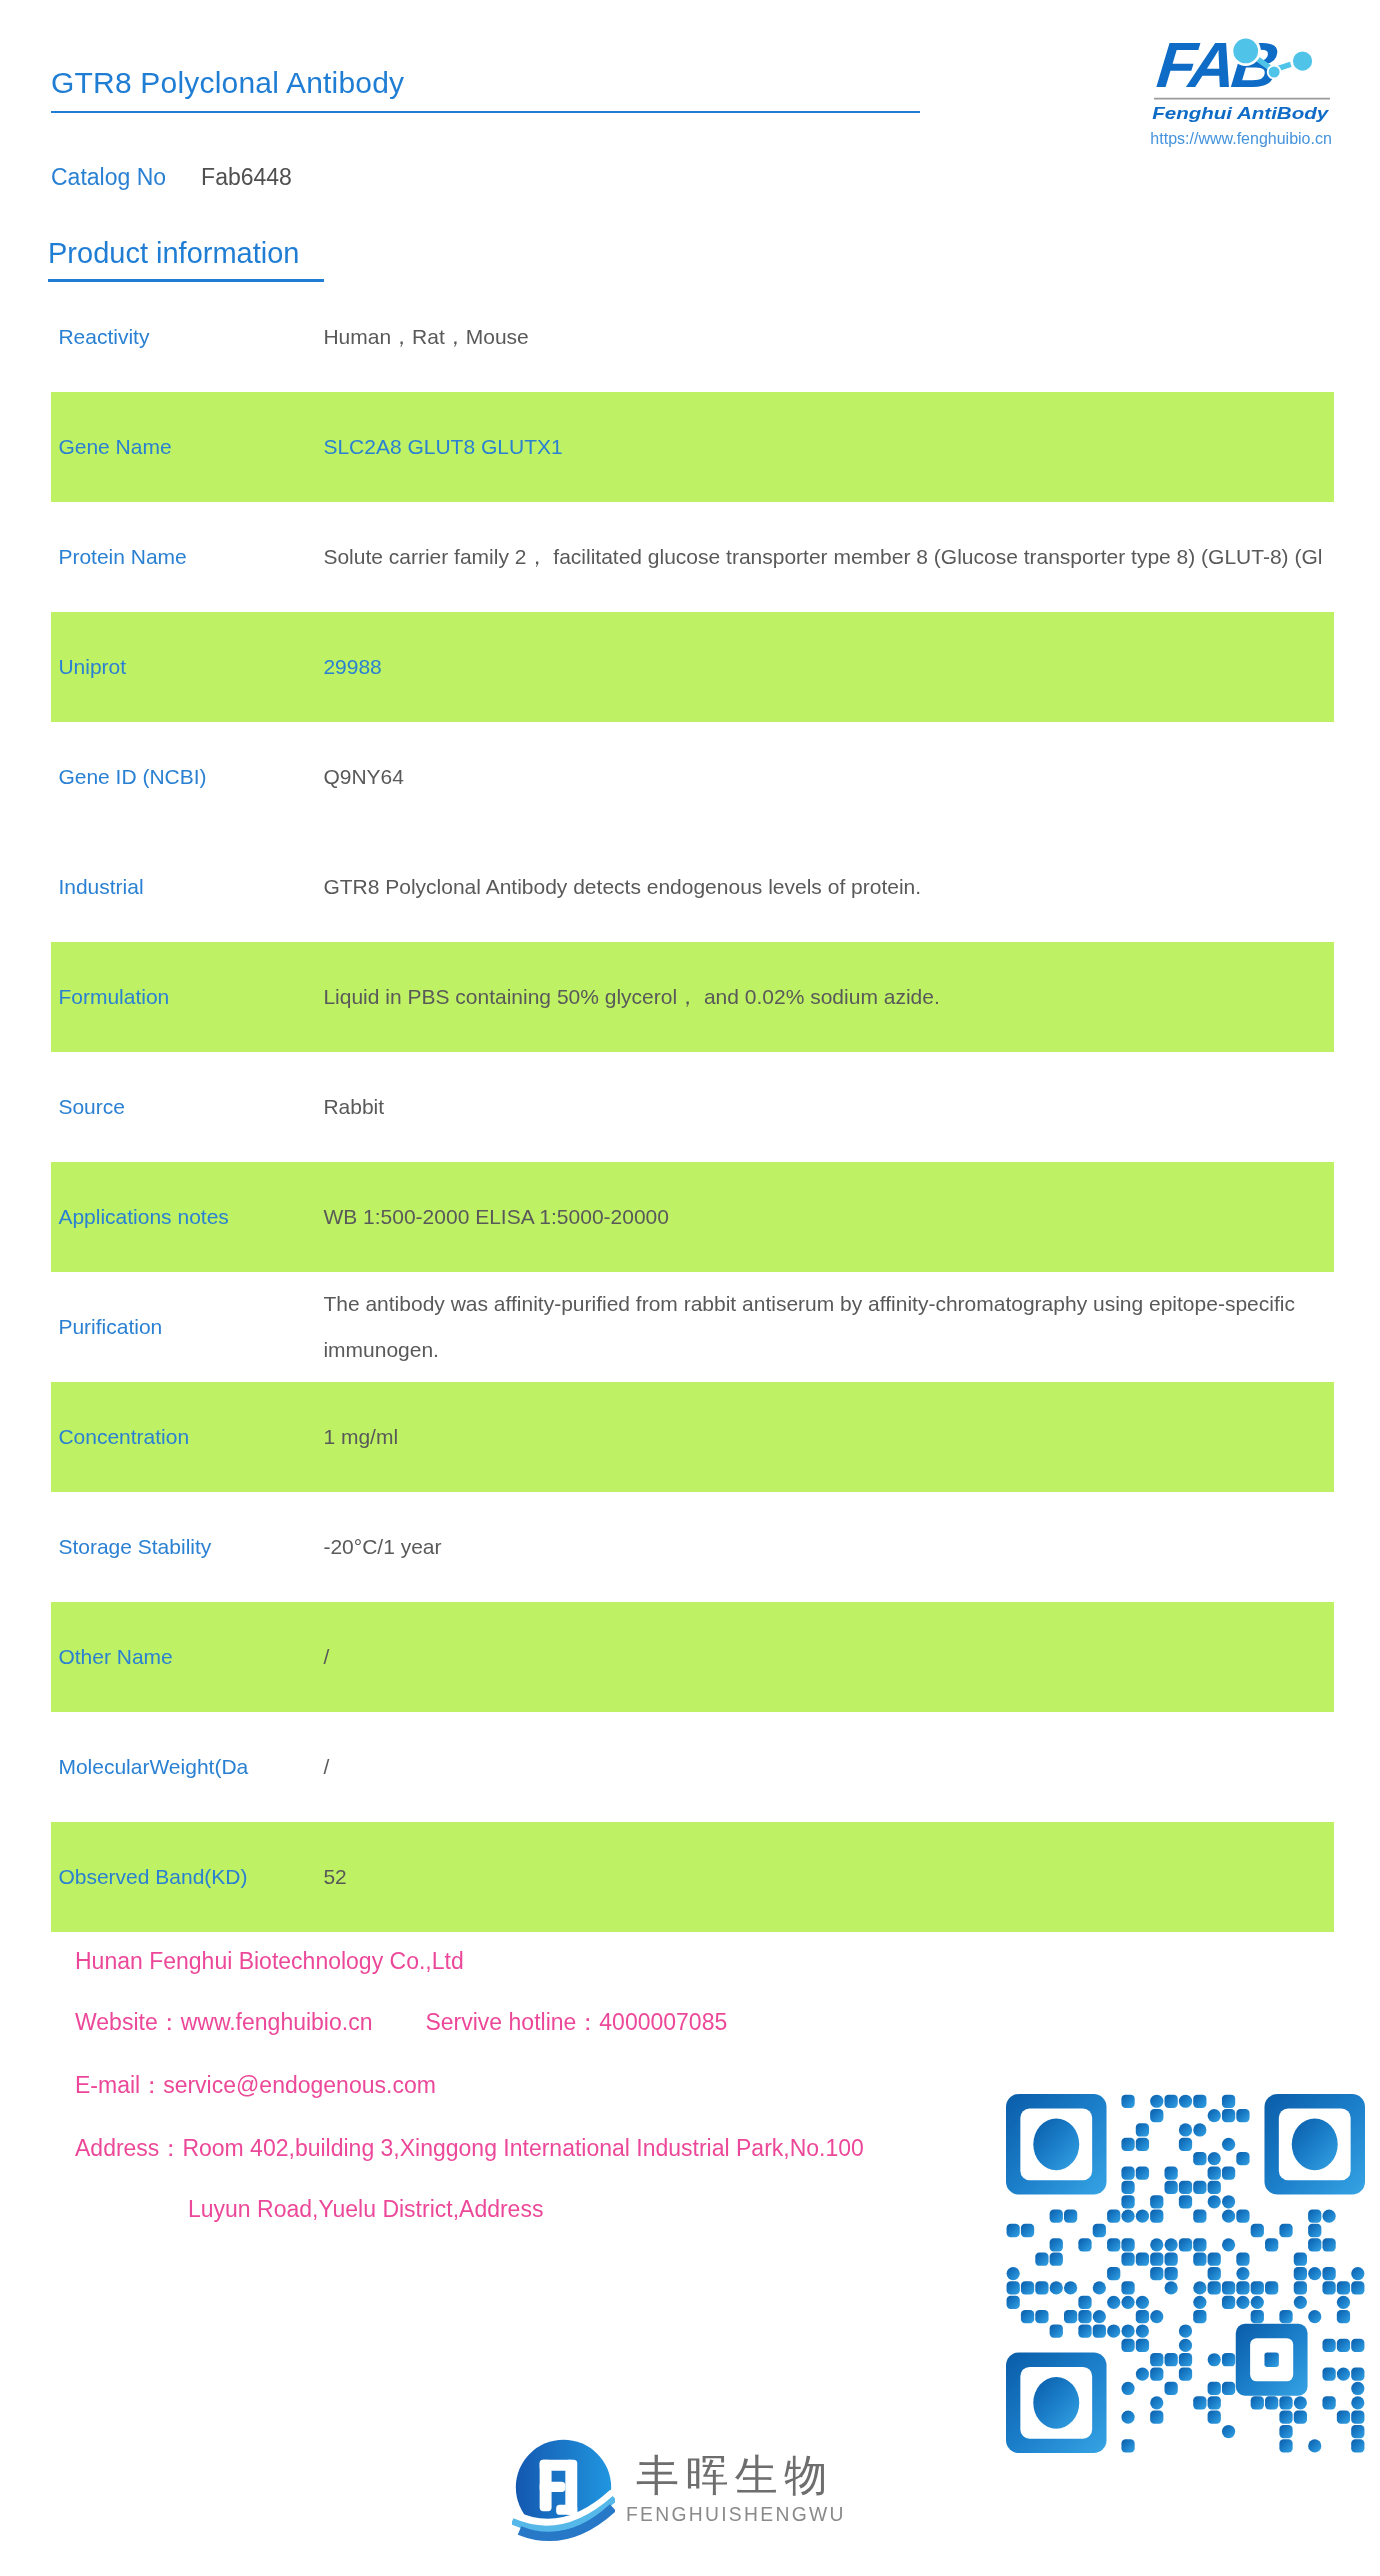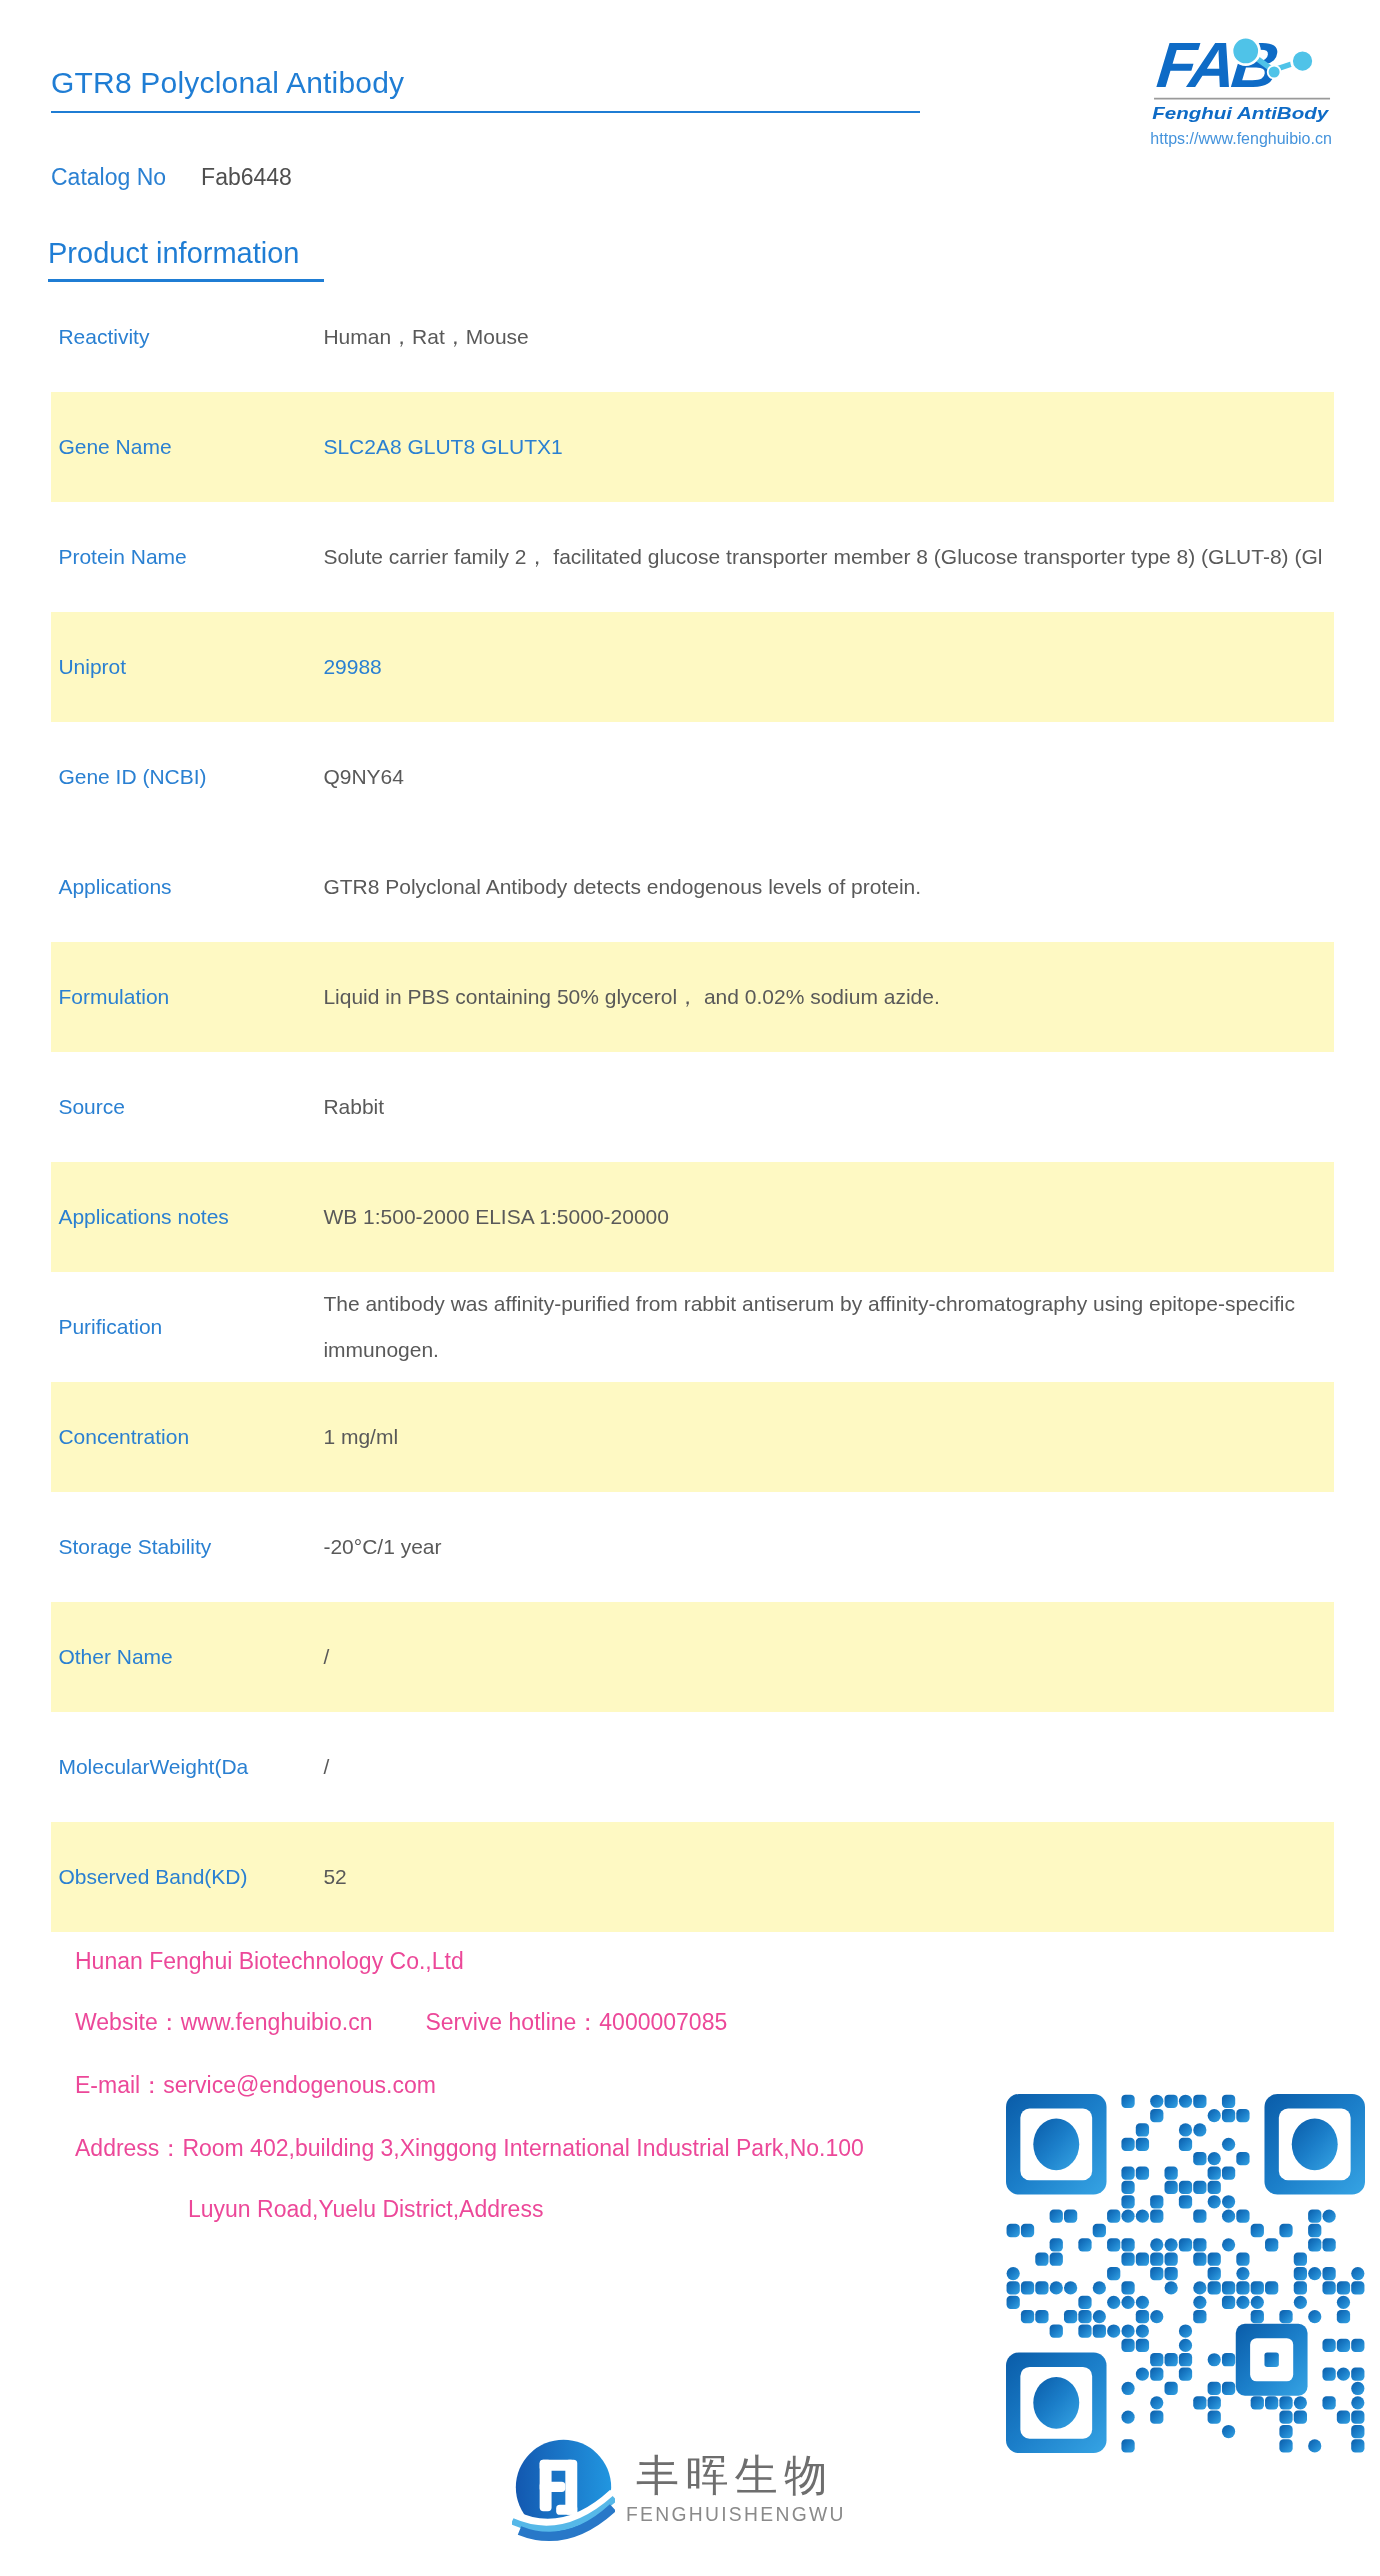--- a/index.html
+++ b/index.html
@@ -17,21 +17,21 @@
   .catalog-label{color:#2a80d2;}
   .catalog-value{color:#4f4f4f;margin-left:35px;}
   .section-title{position:absolute;left:48px;top:237px;font-size:29px;color:#1f7dd4;text-align:center;}
   .section-rule{position:absolute;left:48px;top:279px;width:276px;height:2.8px;background:#1f7dd4;}
   
   .spec-table{position:absolute;left:0;top:282px;width:1380px;}
   .spec-row{
     position:relative;margin-left:51px;width:1283px;height:110px;
     display:flex;align-items:center;overflow:visible;
   }
-  .spec-row.shaded{background:#fef9c3;}
+  .spec-row.shaded{background:#bef264;}
   .spec-label{flex:0 0 265px;padding-left:7.4px;font-size:21px;color:#2a80d2;white-space:nowrap;}
   .spec-value{font-size:21px;color:#595959;line-height:46px;max-width:1007px;}
   .spec-row.linkval .spec-value{color:#2a80d2;}
   .spec-row.nowrap .spec-value{white-space:nowrap;max-width:none;}
   
   .footer{position:absolute;left:75px;top:1948px;font-size:23px;color:#ec4899;}
   .f-line{margin-bottom:32px;white-space:nowrap;}
   .f-gap{display:inline-block;width:53px;}
   .f-indent{margin-left:113px;margin-top:7.4px;}
   .qr-wrap{position:absolute;left:1006px;top:2094px;width:359px;height:361px;}
@@ -89,21 +89,21 @@
       </div>
       <div class="spec-row shaded linkval">
         <div class="spec-label">Uniprot</div>
         <div class="spec-value">29988</div>
       </div>
       <div class="spec-row">
         <div class="spec-label">Gene ID (NCBI)</div>
         <div class="spec-value">Q9NY64</div>
       </div>
       <div class="spec-row">
-        <div class="spec-label">Applications</div>
+        <div class="spec-label">Industrial</div>
         <div class="spec-value">GTR8 Polyclonal Antibody detects endogenous levels of protein.</div>
       </div>
       <div class="spec-row shaded">
         <div class="spec-label">Formulation</div>
         <div class="spec-value">Liquid in PBS containing 50% glycerol， and 0.02% sodium azide.</div>
       </div>
       <div class="spec-row">
         <div class="spec-label">Source</div>
         <div class="spec-value">Rabbit</div>
       </div>

